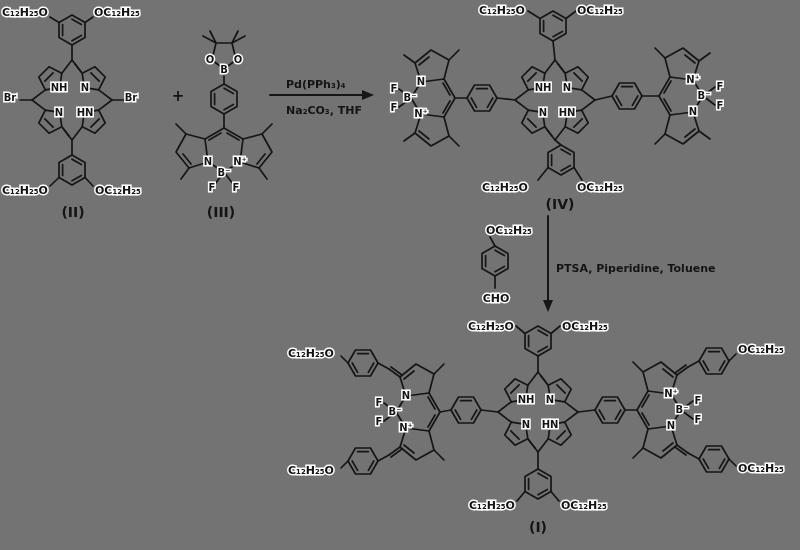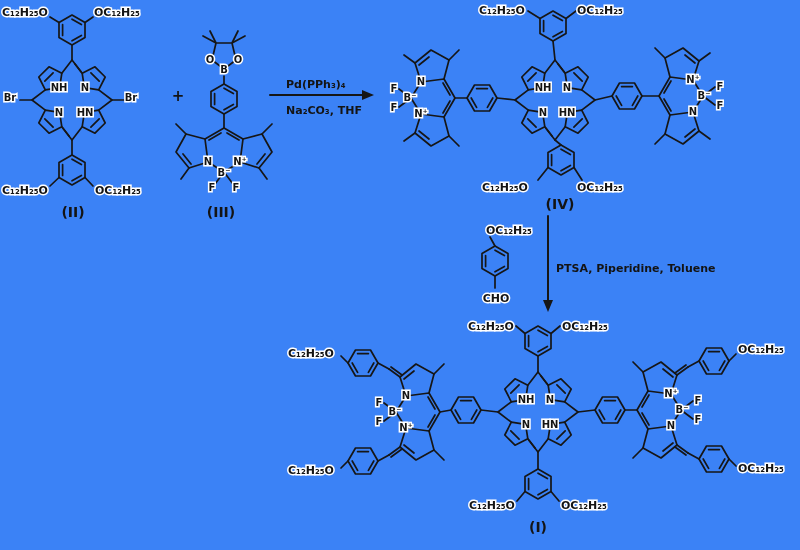--- a/index.html
+++ b/index.html
@@ -1,16 +1,16 @@
 <!DOCTYPE html>
 <html><head>
 <meta charset="utf-8">
 <style>
   html,body{margin:0;padding:0;background:#fff;}
-  .canvas{position:relative;width:800px;height:550px;background:#3b82f6;overflow:hidden;
+  .canvas{position:relative;width:800px;height:550px;background:#737373;overflow:hidden;
           font-family:"DejaVu Sans",sans-serif;}
   svg{position:absolute;left:0;top:0;}
   .bond{stroke:#161616;stroke-width:1.7;fill:none;stroke-linecap:round;stroke-linejoin:round;}
   .arrow{stroke:#161616;stroke-width:2;fill:none;stroke-linecap:round;}
   .head{fill:#161616;stroke:none;}
   text{fill:#141414;font-family:"DejaVu Sans",sans-serif;}
   .atom{font-size:10px;font-weight:bold;text-anchor:middle;paint-order:stroke;stroke:#fff;stroke-width:3px;}
   .grp{font-size:11px;font-weight:bold;paint-order:stroke;stroke:#fff;stroke-width:3px;}
   .mid{text-anchor:middle;}
   .rg{font-size:11px;font-weight:bold;}

